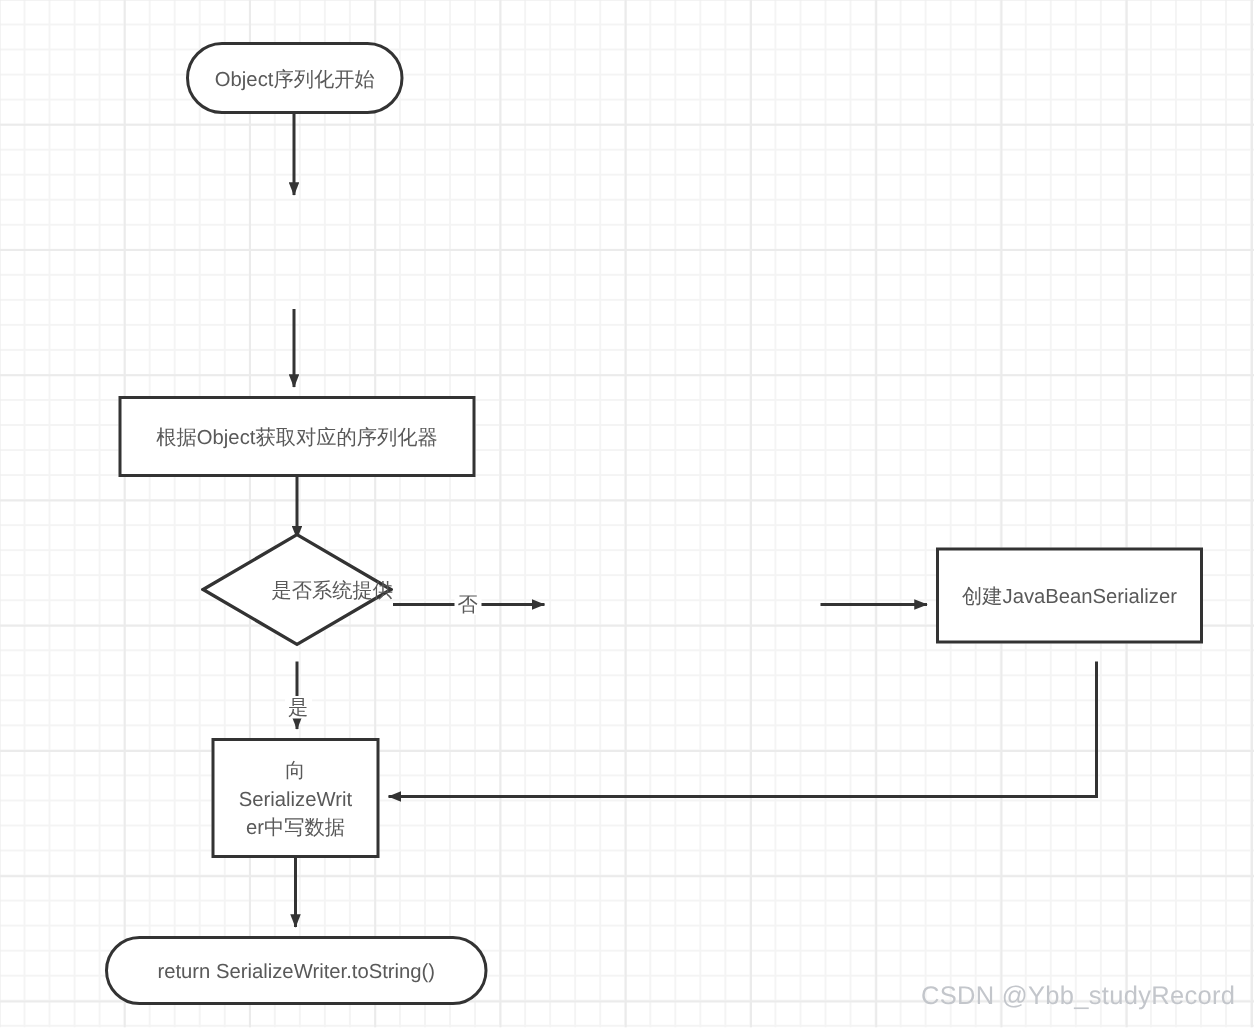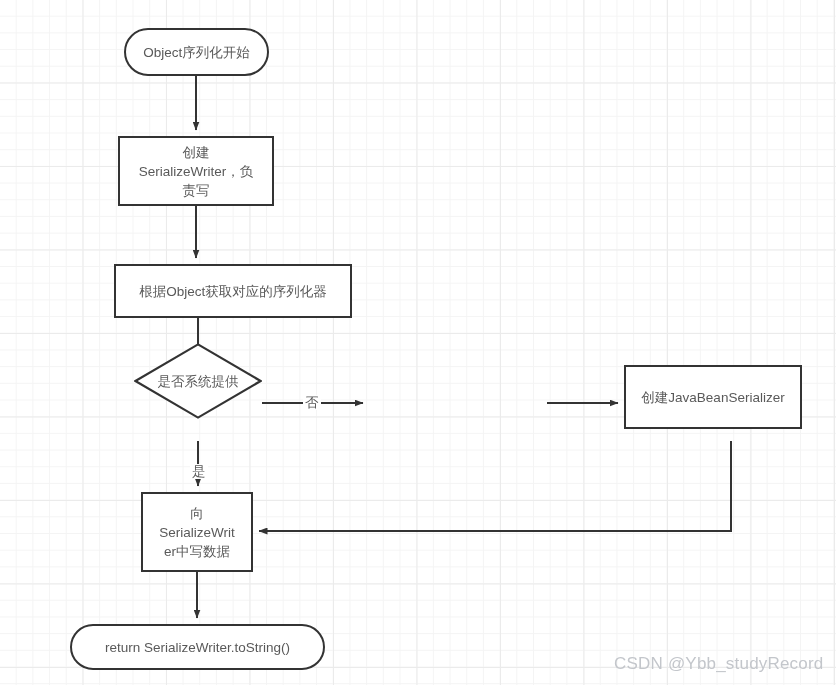--- a/index.html
+++ b/index.html
@@ -107,31 +107,26 @@
         <path d="M198,441 L198,486" marker-end="url(#arrowhead)"></path>
         <path d="M731,441 L731,531 L259,531" marker-end="url(#arrowhead)"></path>
         <path d="M197,572 L197,618" marker-end="url(#arrowhead)"></path>
       </g>
   </svg>
 
   <div class="node terminal" style="left: 124px; top: 28px; width: 145px; height: 48px;">
     <span class="label">Object序列化开始</span>
   </div>
 
-  <div class="node process" style="left: 118px; top: 136px; width: 156px; height: 70px;">
-    <span class="label">创建
-SerializeWriter，负
-责写</span>
-  </div>
 
-  <div class="node process" style="left: 79px; top: 264px; width: 238px; height: 54px; margin-left: 35px;">
+  <div class="node process" style="left: 79px; top: 264px; width: 238px; height: 54px;">
     <span class="label">根据Object获取对应的序列化器</span>
   </div>
 
-  <div class="node decision" style="left: 134px; top: 343px; width: 128px; height: 76px;">
+  <div class="node decision" style="left: 134px; top: 355px; width: 128px; height: 76px; justify-content: flex-end;">
     <svg class="decision-shape" viewBox="0 0 128 76" preserveAspectRatio="none" xmlns="http://www.w3.org/2000/svg">
       <polygon points="64,1.4 126.6,38 64,74.6 1.4,38" fill="#ffffff" stroke="#333333" stroke-width="2.2" vector-effect="non-scaling-stroke"></polygon>
     </svg>
     <span class="label">是否系统提供</span>
   </div>
 
 
   <div class="node process" style="left: 624px; top: 365px; width: 178px; height: 64px;">
     <span class="label">创建JavaBeanSerializer</span>
   </div>

